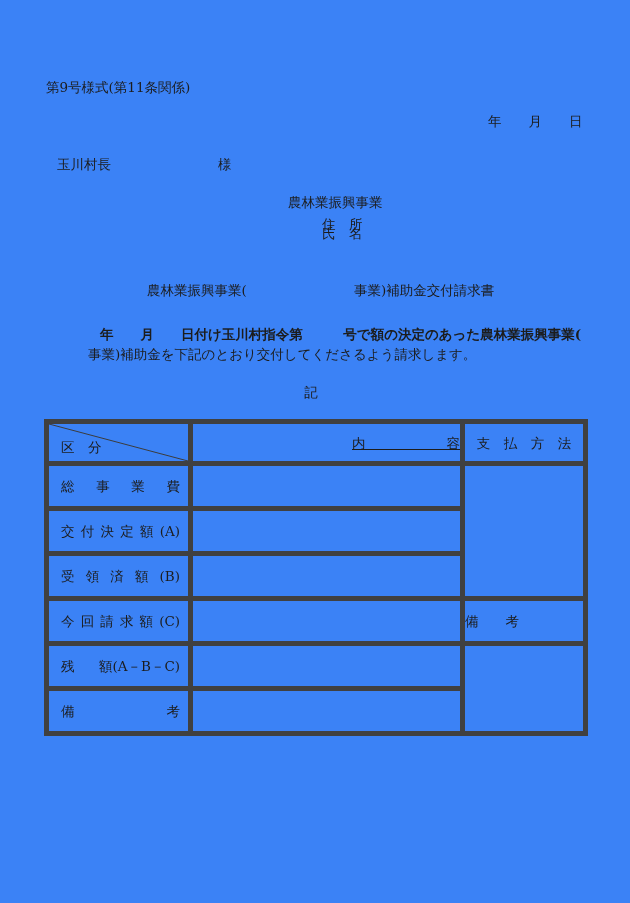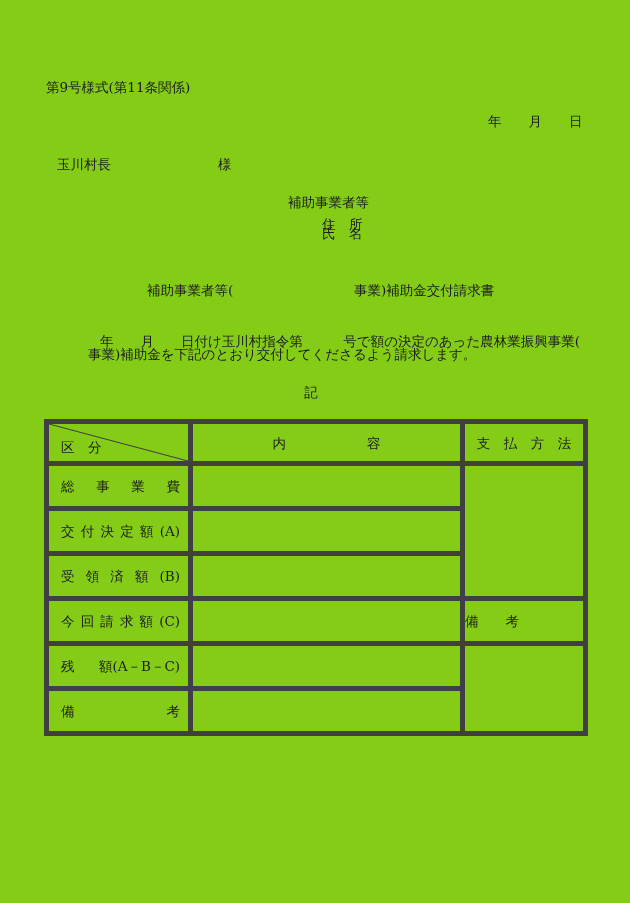--- a/index.html
+++ b/index.html
@@ -4,39 +4,39 @@
 <style>
   html, body {
     margin: 0;
     padding: 0;
     background: #ffffff;
   }
   .page {
     position: relative;
     width: 630px;
     height: 903px;
-    background: #84cc16;
+    background: #3b82f6;
     font-family: "DejaVu Serif", "Liberation Serif", serif;
     font-size: 13.5px;
     color: #1c1c1c;
     line-height: 18px;
     overflow: hidden;
   }
   .abs { position: absolute; white-space: pre; }
 
   .form-number   { left: 46px;  top: 78px; }
   .date-line     { left: 488px; top: 112px; }
   .addressee-line{ left: 57px;  top: 155px; }
   .honorific     { margin-left: 107px; }
   .applicant-label { left: 288px; top: 193px; }
   .address-label { left: 322px; top: 215px; }
   .name-label    { left: 322px; top: 224px; }
   .title-prefix  { left: 147px; top: 281px; }
   .title-suffix  { left: 354px; top: 281px; }
-  .body-line1    { left: 100px; top: 332px; }
+  .body-line1    { left: 100px; top: 325px; font-weight: bold; }
   .body-line2    { left: 88px;  top: 345px; }
   .record-mark   { left: 0; top: 383px; width: 622px; text-align: center; }
 
   table.form-table {
     position: absolute;
     left: 44px;
     top: 419px;
     border-collapse: collapse;
     table-layout: fixed;
     width: 539px;
@@ -60,21 +60,21 @@
     left: 0; top: 0;
     width: 100%; height: 100%;
     display: block;
   }
   th.cat-cell .cat-label {
     position: absolute;
     left: 12px;
     bottom: 5px;
     white-space: pre;
   }
-  th.content-header { text-align: center; white-space: pre; }
+  th.content-header { text-align: right; white-space: pre; text-decoration: underline; }
   th.payment-header { text-align: center; white-space: pre; }
 
   .seg-row {
     display: flex;
     justify-content: space-between;
     align-items: center;
     padding: 0 8px 0 12px;
     white-space: pre;
   }
   td.pay-cell { text-align: left; white-space: pre; }
@@ -83,25 +83,25 @@
 <body>
 
 <div class="page">
 
   <div class="abs form-number">第9号様式(第11条関係)</div>
 
   <div class="abs date-line">年　　月　　日</div>
 
   <div class="abs addressee-line"><span>玉川村長</span><span class="honorific">様</span></div>
 
-  <div class="abs applicant-label">補助事業者等</div>
+  <div class="abs applicant-label">農林業振興事業</div>
   <div class="abs address-label">住　所</div>
   <div class="abs name-label">氏　名</div>
 
-  <span class="abs title-prefix">補助事業者等(</span>
+  <span class="abs title-prefix">農林業振興事業(</span>
   <span class="abs title-suffix">事業)補助金交付請求書</span>
 
   <div class="abs body-line1">年　　月　　日付け玉川村指令第　　　号で額の決定のあった農林業振興事業(</div>
   <div class="abs body-line2">事業)補助金を下記のとおり交付してくださるよう請求します。</div>
 
   <div class="abs record-mark">記</div>
 
   <table class="form-table">
     <colgroup>
         <col class="c1">

